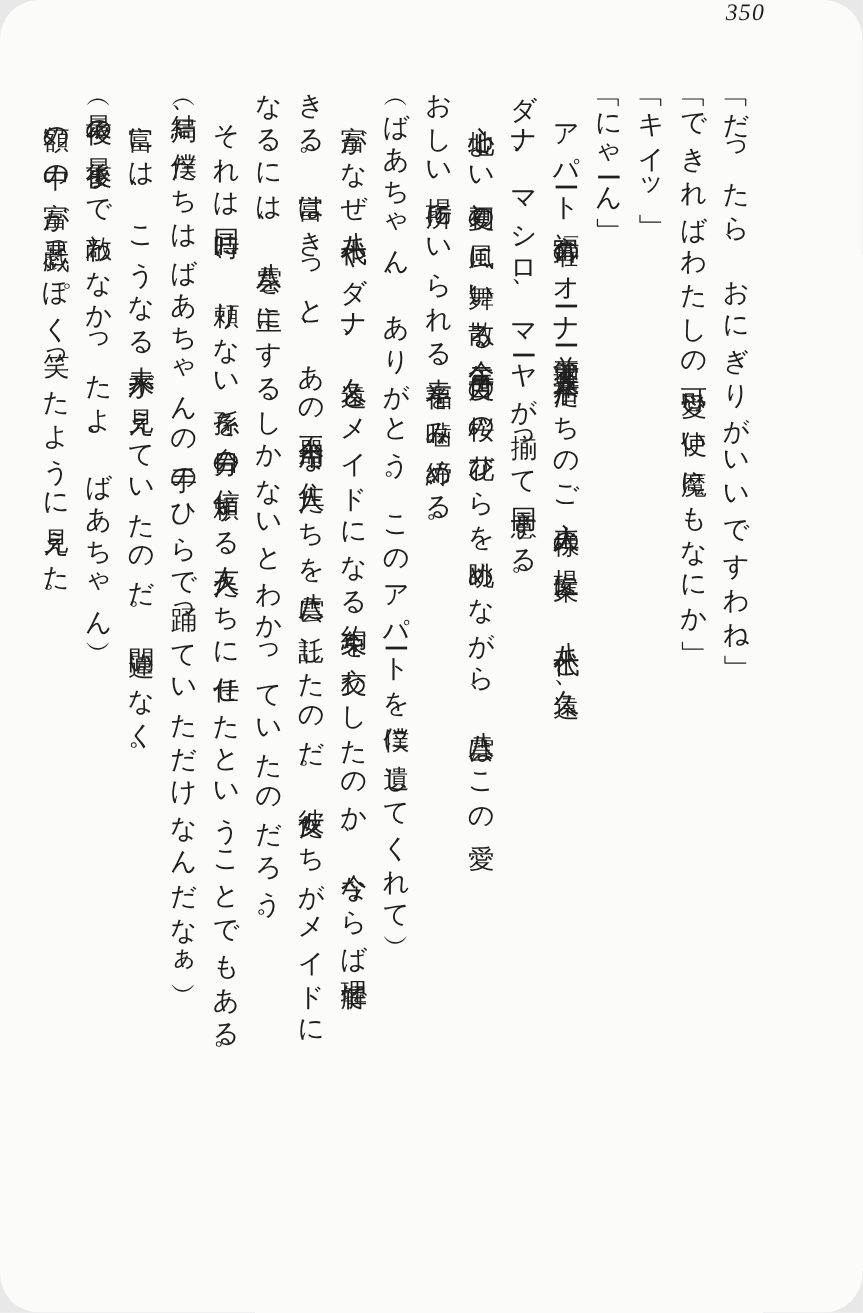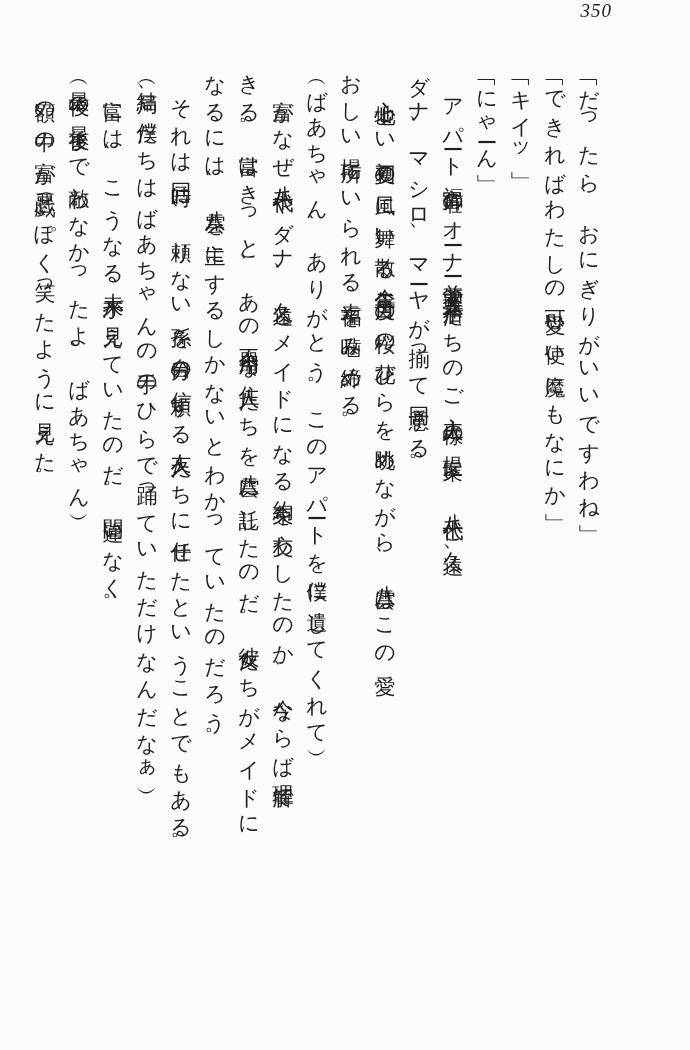--- a/index.html
+++ b/index.html
@@ -8,20 +8,21 @@
     background: #e8e8e8;
   }
   .page {
     position: relative;
     width: 690px;
     height: 1050px;
     background: #fbfbfa;
     overflow: hidden;
     font-family: "DejaVu Serif", "Liberation Serif", serif;
     color: #1f1f1f;
+    border-radius: 31px;
   }
   .page-number {
     position: absolute;
     top: 0px;
     right: 78px;
     font-family: "Liberation Serif", serif;
     font-style: italic;
     font-size: 19px;
     letter-spacing: 1px;
     color: #1f1f1f;

